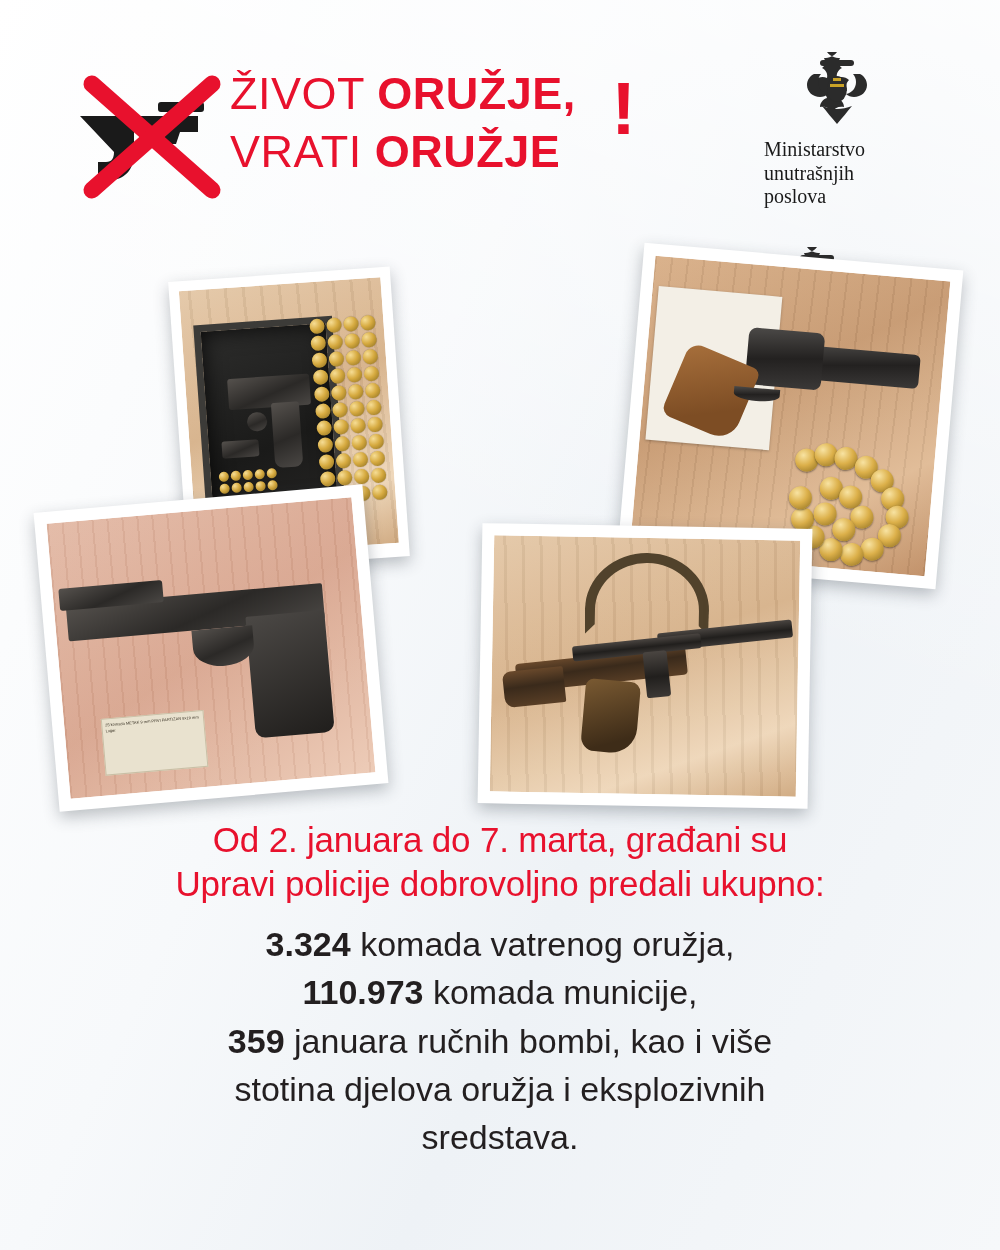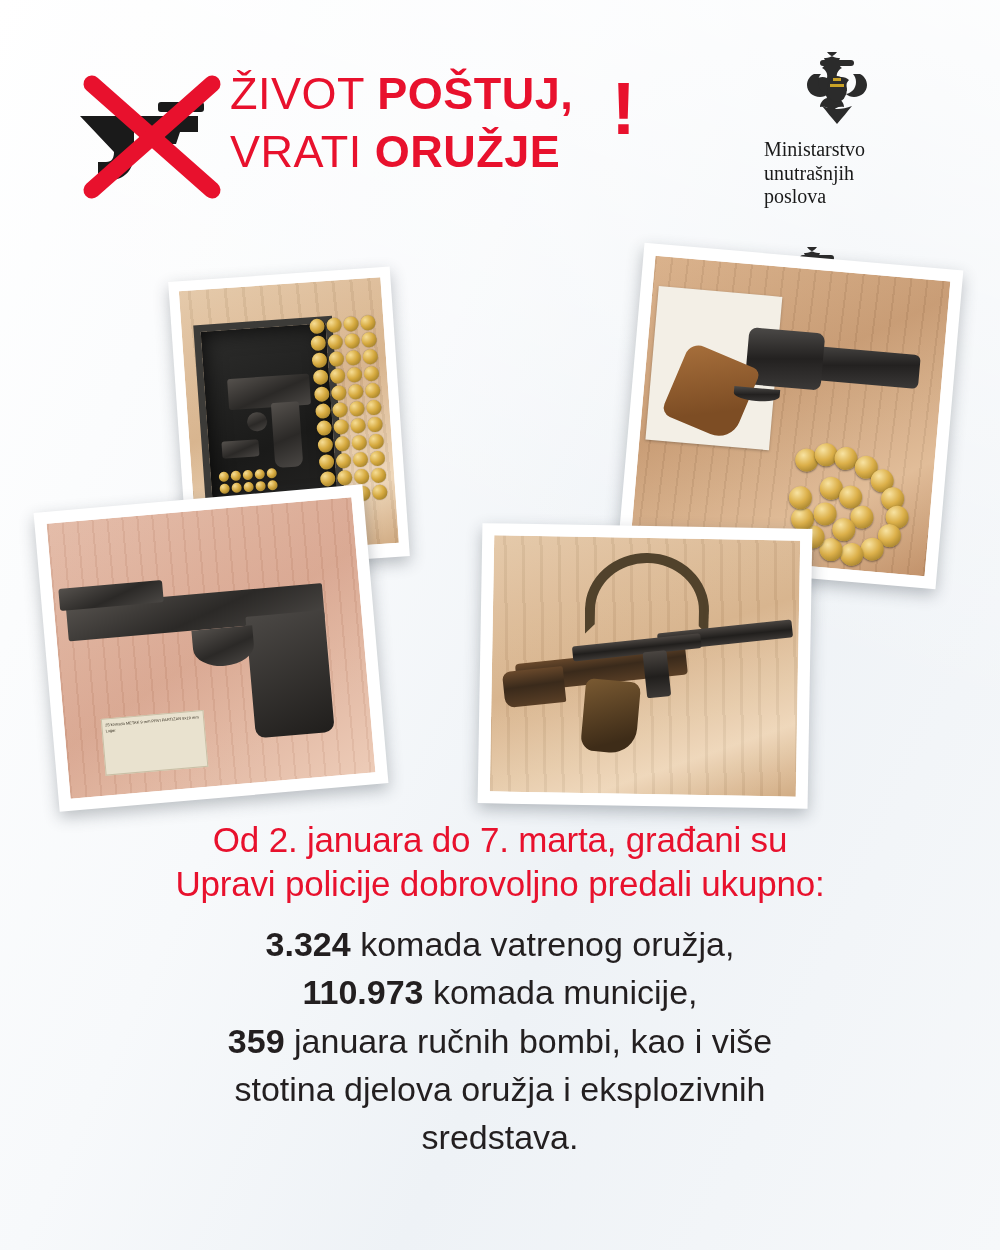--- a/index.html
+++ b/index.html
@@ -323,21 +323,21 @@
             <rect x="96" y="40" width="46" height="10" rx="3"></rect>
           </g>
           <g stroke="#e8112d" stroke-width="17" stroke-linecap="round">
             <line x1="30" y1="22" x2="150" y2="128"></line>
             <line x1="150" y1="22" x2="30" y2="128"></line>
           </g>
         </svg>
       </div>
 
       <div class="slogan">
-        <div class="slogan-line slogan-line-1"><span>ŽIVOT </span><span class="bold">POŠTUJ,</span></div>
+        <div class="slogan-line slogan-line-1"><span>ŽIVOT </span><span class="bold">ORUŽJE,</span></div>
         <div class="slogan-line slogan-line-2"><span>VRATI </span><span class="bold">ORUŽJE</span></div>
         <div class="bang">!</div>
       </div>
     </div>
 
     <div class="ministries">
 
       <div class="ministry left">
         <svg class="crest" viewBox="0 0 74 82" aria-hidden="true">
           <g fill="#2b2b2b">

